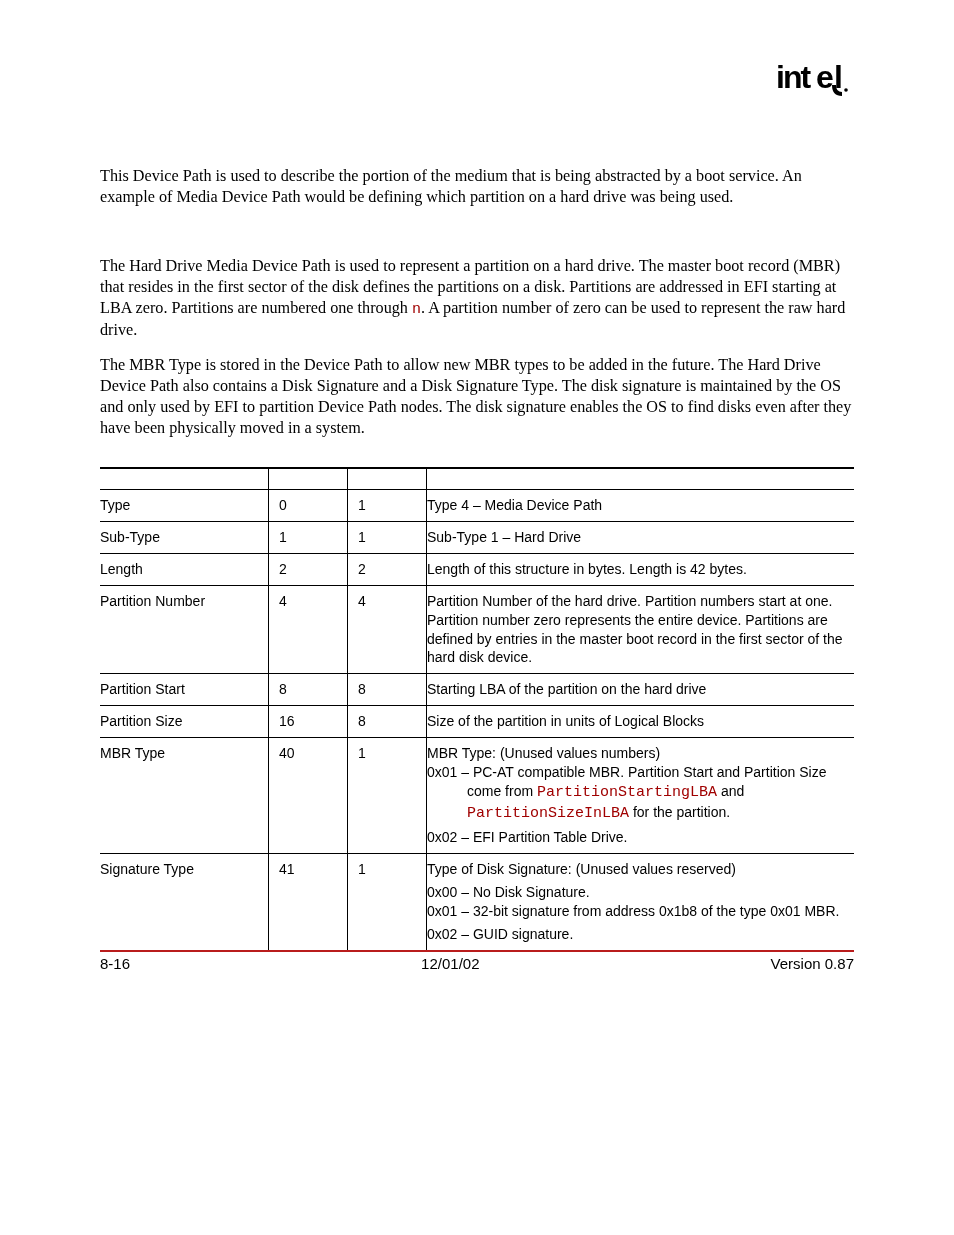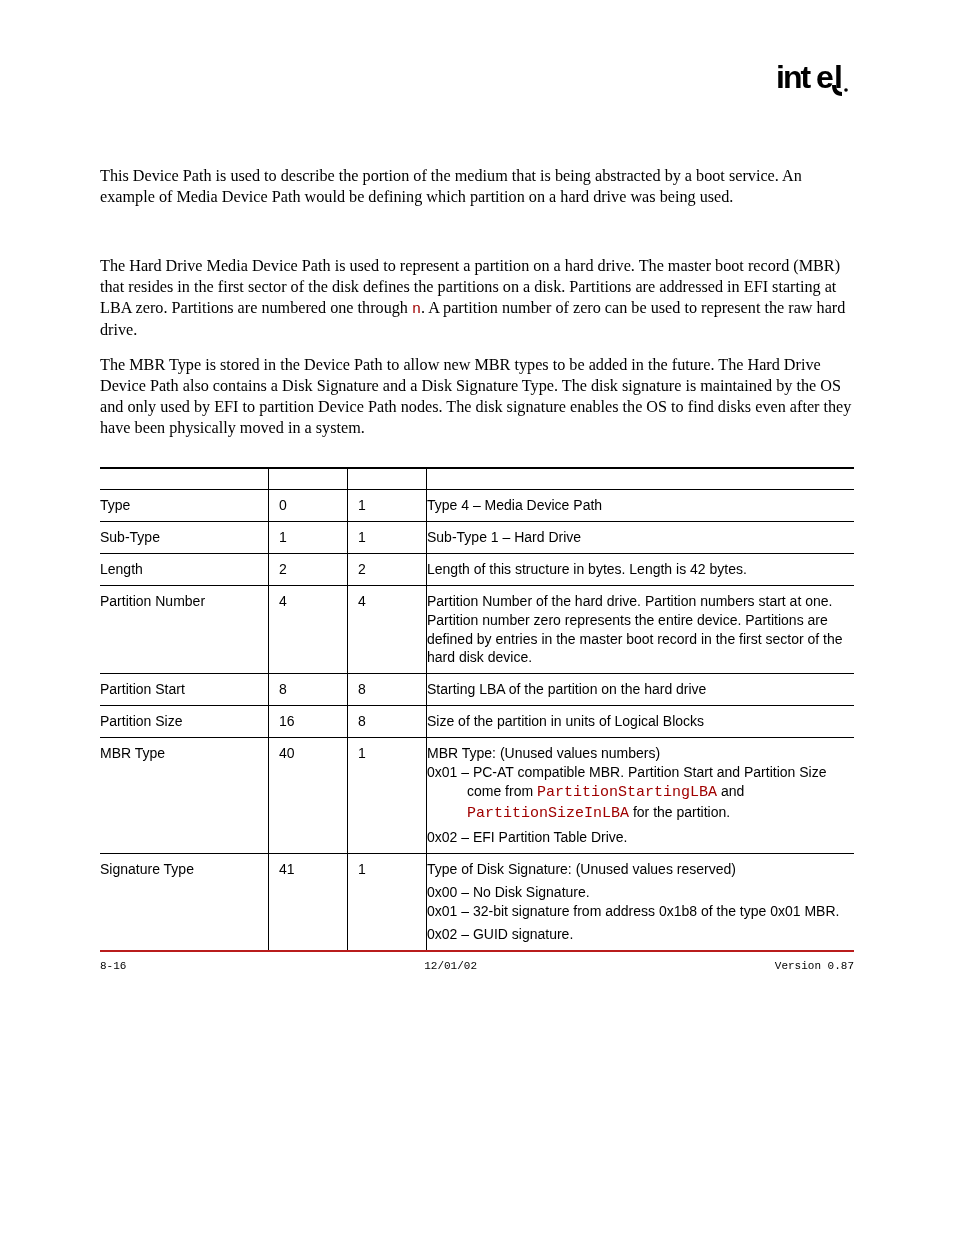--- a/index.html
+++ b/index.html
@@ -57,22 +57,22 @@
     line-height: 1.35;
   }
   tbody tr:last-child td { border-bottom: 2px solid #b91c1c; }
   .subline { margin-top: 4px; }
   .indent { padding-left: 40px; text-indent: -40px; display:block; }
   .footer {
     position: absolute;
     bottom: 40px;
     left: 100px;
     right: 100px;
-    font-family: Liberation Mono, monospace;
-    font-size: 11px;
+    font-family: Liberation Sans, sans-serif;
+    font-size: 15px;
     display: flex;
     justify-content: space-between;
   }
 </style>
 </head>
 <body>
 
 <div class="page">
   <div class="logo">
     <svg viewBox="0 0 78 36" width="78" height="36">

